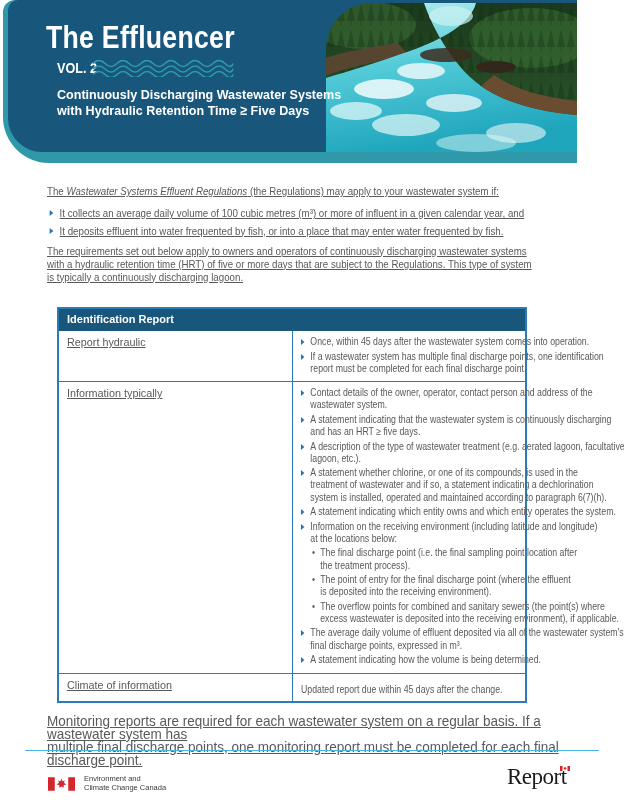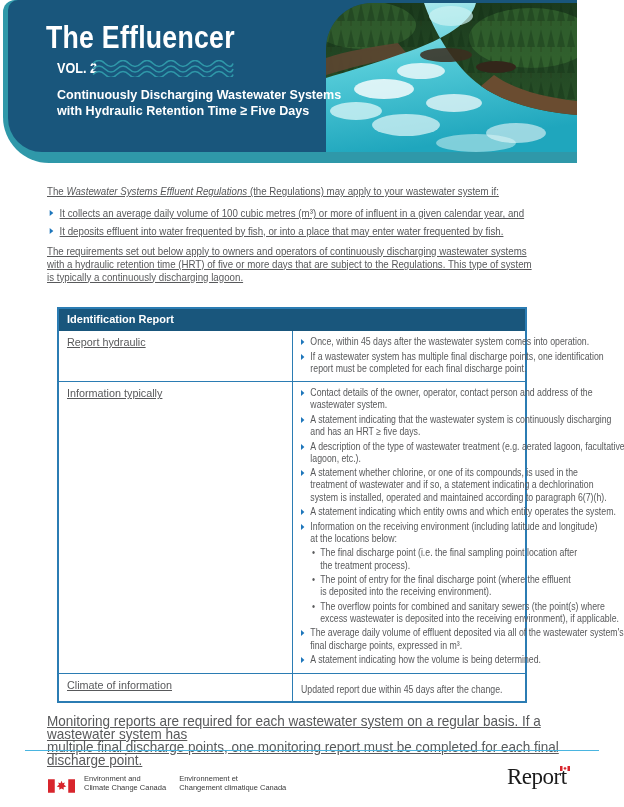--- a/index.html
+++ b/index.html
@@ -50,21 +50,21 @@
   .bt{white-space:pre;font-size:10.3px;line-height:12.1px;color:#58595b;}
   .sb{display:flex;margin:0 0 2.5px 13px;}
   .dot{flex:0 0 auto;color:#58595b;font-size:10.3px;line-height:12.1px;margin-right:6px;}
   .plain{white-space:pre;font-size:10.3px;line-height:12.1px;color:#58595b;}
 
   .closing{margin:11px 0 0;font-size:15px;line-height:13px;}
   .closing .cond{white-space:pre-line;}
 
   
   .foot-rule{position:absolute;left:25px;right:25px;top:750px;border-top:1.5px solid #4ab5e0;}
-  .eccc{position:absolute;left:48px;top:774px;display:flex;align-items:flex-end;}
+  .eccc{position:absolute;left:48px;top:774px;display:flex;align-items:center;}
   .eccc svg{display:block;margin-top:1px;}
   .dept{font-size:7.5px;line-height:9.4px;color:#3a3a3a;white-space:pre-line;}
   .dept.en{margin-left:9px;}
   .dept.fr{margin-left:13px;}
   .wordmark{position:absolute;left:507px;top:764px;font-family:"Liberation Serif",serif;
             font-size:23px;color:#1b1b1b;letter-spacing:-.5px;}
   .wm-flag{position:absolute;top:2px;right:-3px;}
 </style>
 </head>
 <body>
@@ -247,22 +247,20 @@
 
   <div class="eccc">
     <svg width="27" height="14" viewBox="0 0 26 13">
       <rect width="26" height="13" fill="#ffffff"></rect>
       <rect x="0" width="6.5" height="13" fill="#d8252c"></rect>
       <rect x="19.5" width="6.5" height="13" fill="#d8252c"></rect>
       <path d="M13 1.5 L14 3.8 L16.2 3.2 L15.4 5.4 L17.6 7 L15 7.8 L15.2 10 L13 8.8 L10.8 10 L11 7.8 L8.4 7 L10.6 5.4 L9.8 3.2 L12 3.8 Z" fill="#d8252c"></path>
     </svg>
     <div class="dept en">Environment and
 Climate Change Canada</div>
-    <div class="dept fr">Environnement et
-Changement climatique Canada</div>
   </div>
 
   <div class="wordmark">
     <span>Report</span>
     <svg class="wm-flag" width="10" height="5" viewBox="0 0 26 13">
       <rect width="26" height="13" fill="#ffffff"></rect>
       <rect x="0" width="6.5" height="13" fill="#d8252c"></rect>
       <rect x="19.5" width="6.5" height="13" fill="#d8252c"></rect>
       <path d="M13 1.5 L14 3.8 L16.2 3.2 L15.4 5.4 L17.6 7 L15 7.8 L15.2 10 L13 8.8 L10.8 10 L11 7.8 L8.4 7 L10.6 5.4 L9.8 3.2 L12 3.8 Z" fill="#d8252c"></path>
     </svg>

